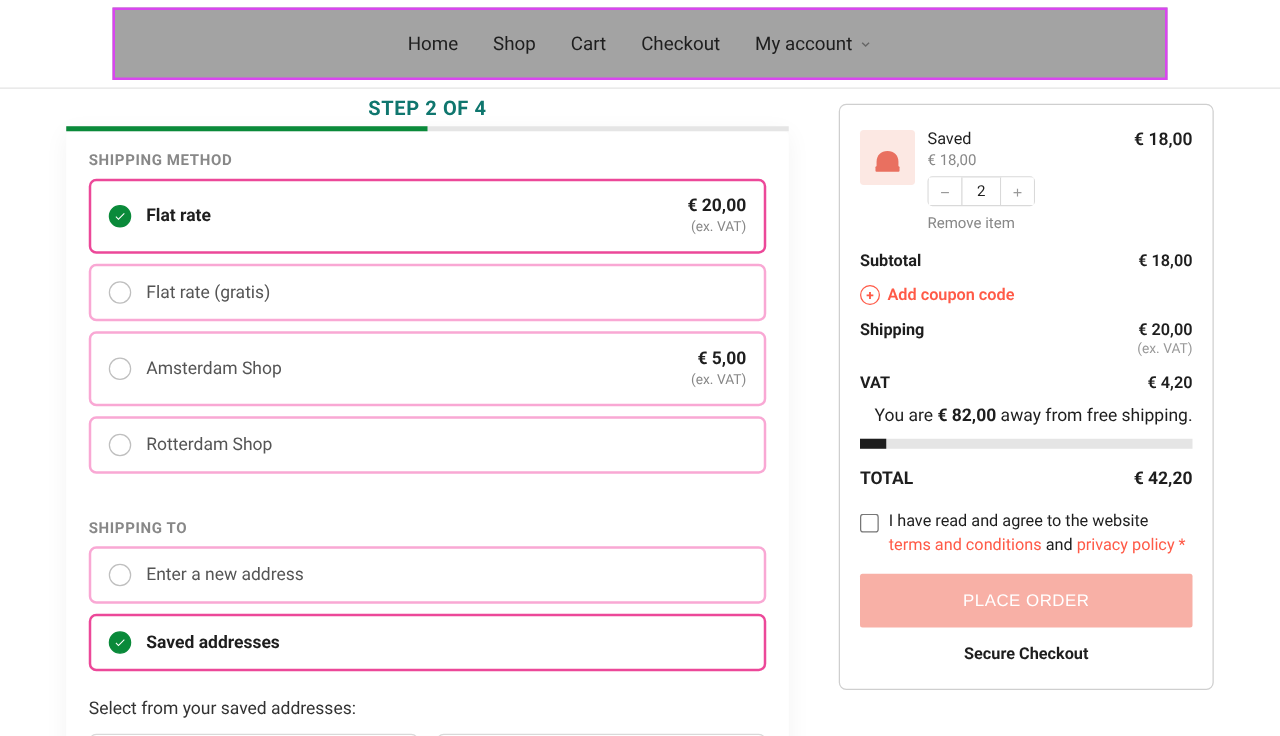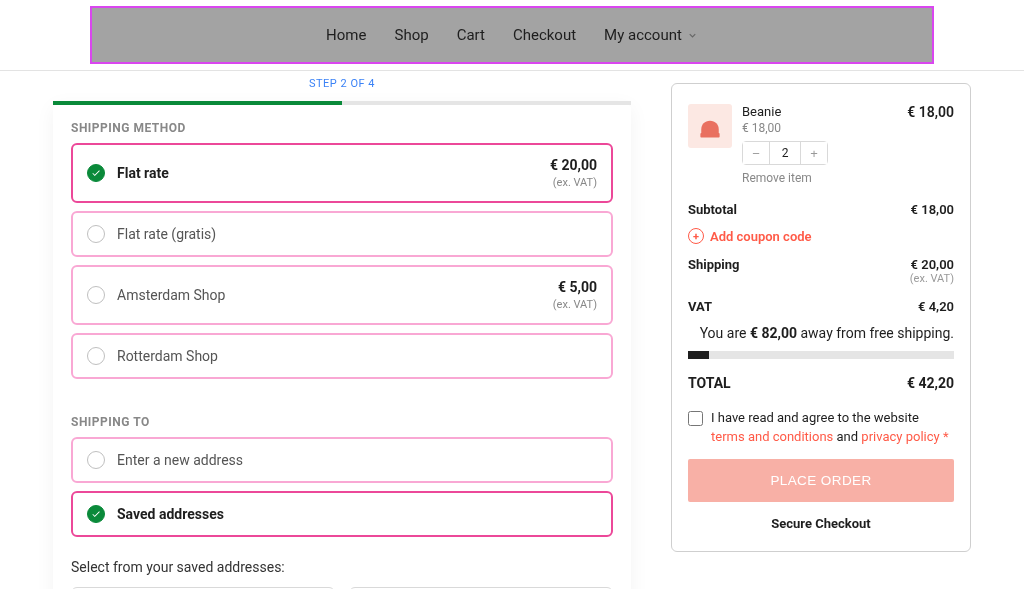--- a/index.html
+++ b/index.html
@@ -6,21 +6,21 @@
 body{font-family:-apple-system,BlinkMacSystemFont,"Segoe UI",Roboto,Helvetica,Arial,sans-serif;background:#fff;color:#1e1e1e;font-size:14px}
 header{border:2px solid #d946ef;margin:6px 90px 0;padding:18px 0;display:flex;justify-content:center;gap:28px;background:#a3a3a3}
 .hr{border-bottom:1px solid #e3e3e3;margin-top:6px}
 header .nav-item{color:#1e1e1e;font-size:15px;cursor:pointer;display:flex;align-items:center;gap:5px}
 .wrap{max-width:930px;margin:0 auto;display:flex;gap:40px;padding:0 6px 20px}
 .left{flex:1}
 .right{width:300px}
 .step-bar{margin-top:10px;height:24px;position:relative}
 .step-bar .track{position:absolute;bottom:0;left:0;right:0;height:4px;background:#e5e5e5}
 .step-bar .fill{position:absolute;bottom:0;left:0;width:50%;height:4px;background:#0a8a3a}
-.step-bar .lbl{position:absolute;top:-4px;left:50%;transform:translateX(-50%);font-size:11px;font-weight:400;color:#3b82f6;letter-spacing:.5px}
+.step-bar .lbl{position:absolute;top:-4px;left:50%;transform:translateX(-50%);font-size:16px;font-weight:700;color:#0f766e;letter-spacing:.5px}
 .content{background:#fff;box-shadow:0 2px 20px rgba(0,0,0,.05);padding:0 18px 28px;border-radius:4px;margin-top:0}
 .sec-title{font-size:12px;font-weight:700;color:#888;letter-spacing:.5px;padding:16px 0 8px}
 .opt{border:2px solid #f9a8d4;border-radius:6px;padding:12px 14px;margin-bottom:8px;display:flex;align-items:center;cursor:pointer;position:relative}
 .opt.sel{border:2px solid #ec4899}
 .radio{width:18px;height:18px;border:1px solid #bfbfbf;border-radius:50%;margin-right:12px;flex-shrink:0}
 .radio.on{background:#0a8a3a;border-color:#0a8a3a;display:flex;align-items:center;justify-content:center}
 .radio.on svg{width:10px;height:10px;fill:#fff}
 .opt .name{font-weight:600;font-size:14px;color:#1e1e1e;flex:1}
 .opt.sel .name{font-weight:700}
 .plain .name{font-weight:400;color:#555}
@@ -150,21 +150,21 @@
     <div class="summary">
 
       <div class="item">
         <div class="thumb">
           <svg viewBox="0 0 32 32">
               <path fill="#e97060" d="M6 20c0-6 4-10 10-10s10 4 10 10v6H6z"></path>
               <rect fill="#e97060" x="5" y="24" width="22" height="5" rx="1"></rect>
             </svg>
         </div>
         <div class="item-info">
-          <div class="nm">Beanie</div>
+          <div class="nm">Saved</div>
           <div class="pr">€ 18,00</div>
           <div class="qty">
             <button>−</button>
             <span class="v">2</span>
             <button>+</button>
           </div>
           <div class="remove">Remove item</div>
         </div>
         <div class="item-line-price">€ 18,00</div>
       </div>

